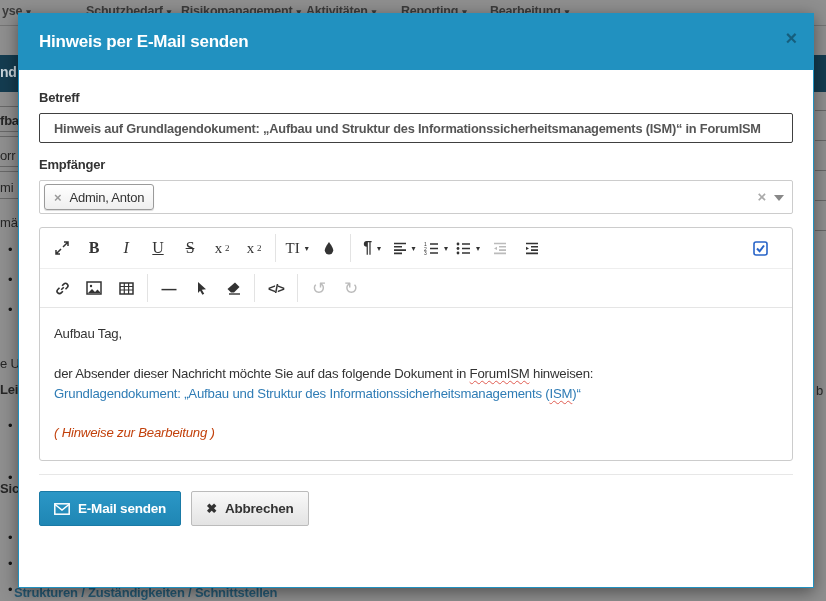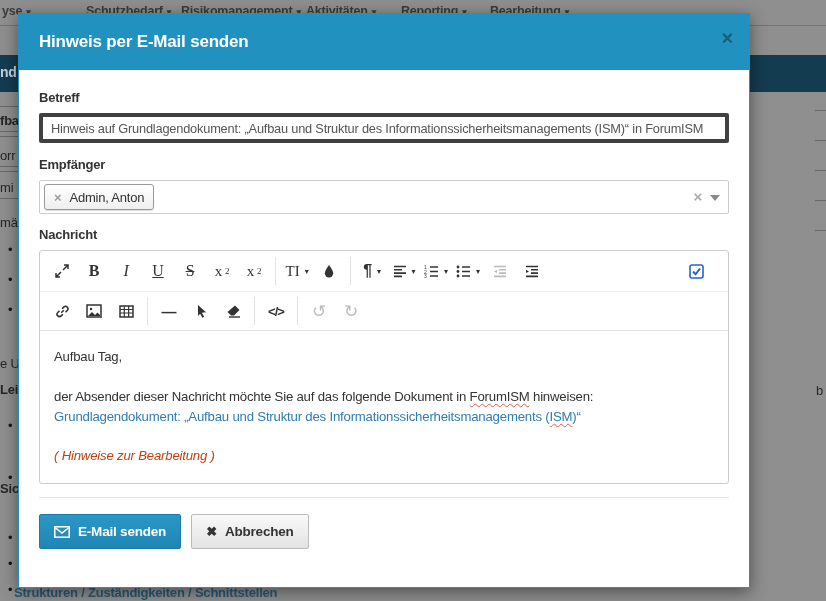--- a/index.html
+++ b/index.html
@@ -22,32 +22,32 @@
     position:absolute; left:0; top:9px; }
   .frag { position:absolute; color:#262626; font-size:13px; white-space:nowrap; }
   .frag.b { font-weight:700; }
   .bg-line { position:absolute; height:0; border-top:1px solid rgba(0,0,0,0.28); }
   .bg-bullet { position:absolute; color:#151515; font-size:13px; }
   .bg-bottom-link { position:absolute; left:14px; top:585px; font-size:13px;
     color:#265a75; font-weight:700; white-space:nowrap; }
   .bg-right-frag { position:absolute; left:816px; top:383px; font-size:13px; color:#2b2b2b; }
 
   
-  .modal { position:absolute; left:18px; top:13px; width:732px; height:575px;
+  .modal { position:absolute; left:18px; top:13px; width:796px; height:575px;
     background:#fff; border:1px solid #2191c0; box-shadow:0 4px 16px rgba(0,0,0,0.45); }
   .modal-header { height:56px; background:#2191c0; display:flex; align-items:center;
     padding:0 20px; position:relative; }
   .modal-title { color:#fff; font-size:17px; font-weight:700; }
   .modal-close { position:absolute; right:16px; top:14px; color:rgba(0,0,0,0.35);
     font-size:20px; font-weight:700; cursor:pointer; line-height:1; }
   .modal-body { padding:20px 20px 0 20px; }
   .field-label { font-size:13px; font-weight:700; color:#333; margin-bottom:8px; }
-  .text-input { width:100%; height:30px; border:4px solid #404040; border-radius:2px;
+  .text-input { width:100%; height:30px; border:1px solid #404040; border-radius:2px;
     font-family:"Liberation Sans",sans-serif; font-size:12.8px; color:#555;
-    padding:0 8px; background:#fff; letter-spacing:-0.2px; }
+    padding:0 14px; background:#fff; letter-spacing:-0.2px;font-weight:bold; }
   .mb14 { margin-bottom:14px; }
   .mb13 { margin-bottom:13px; }
 
   
   .select2 { position:relative; width:100%; height:34px; border:1px solid #ccc;
     border-radius:2px; background:#fff; padding:3px 40px 3px 4px; cursor:pointer; }
   .chip { display:inline-flex; align-items:center; height:26px; padding:0 9px;
     border:1px solid #9a9a9a; border-radius:3px;
     background:linear-gradient(#ffffff,#efefef); box-shadow:0 1px 1px rgba(0,0,0,0.15);
     font-size:13px; color:#333; }
@@ -166,21 +166,20 @@
     <div class="field-label">Empfänger</div>
     <div class="select2 mb13">
       <span class="chip">
         <span class="chip-x">×</span>
         <span>Admin, Anton</span>
       </span>
       <span class="sel-clear">×</span>
       <span class="sel-arrow"></span>
     </div>
 
-    <div class="field-label">Nachricht</div>
     <div class="editor">
 
       <div class="tb-row r1">
         <span class="tb-btn">
           <svg class="tb-icon" width="14" height="14" viewBox="0 0 14 14">
             <path d="M9 1h4v4M13 1L8 6M5 13H1V9M1 13l5-5" fill="none" stroke="currentColor" stroke-width="1.5"></path>
           </svg>
         </span>
         <span class="tb-btn bold-l">B</span>
         <span class="tb-btn ital-l">I</span>

